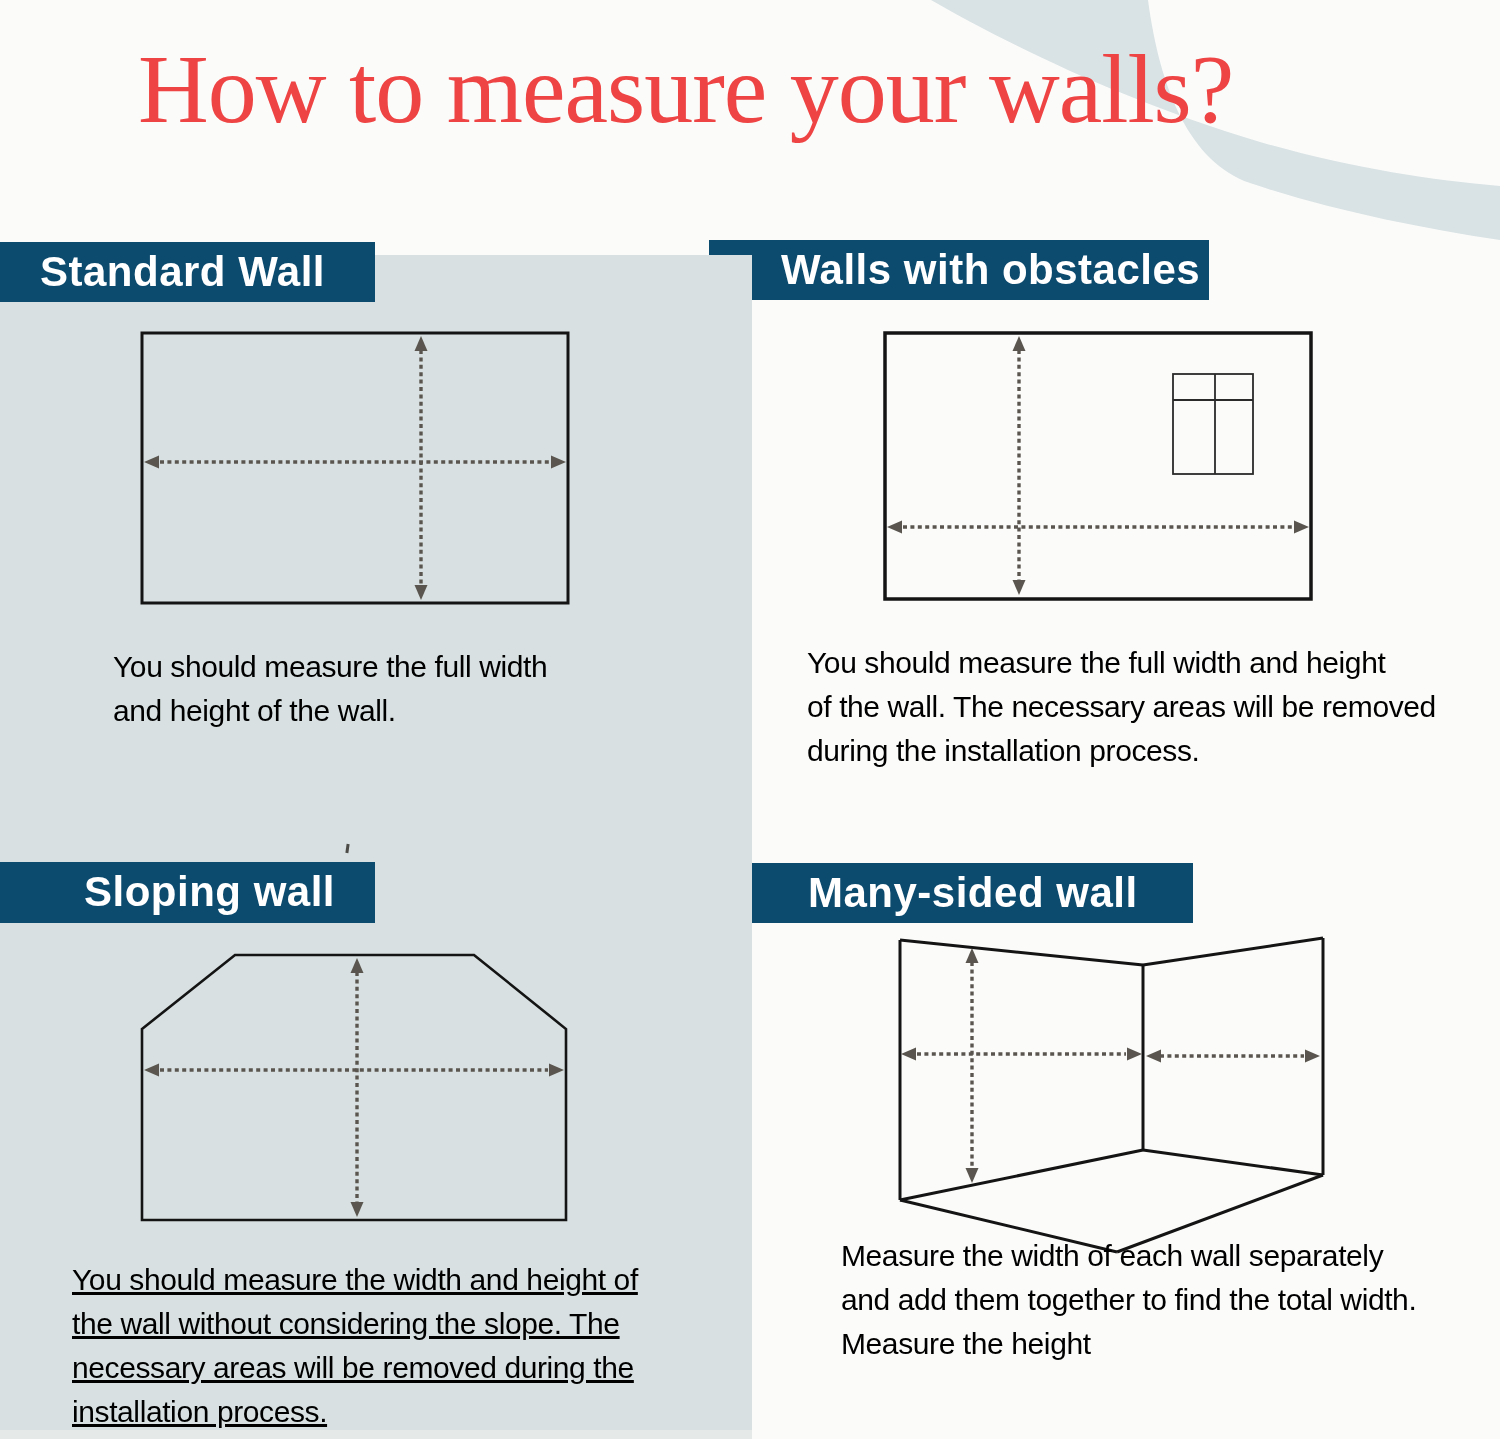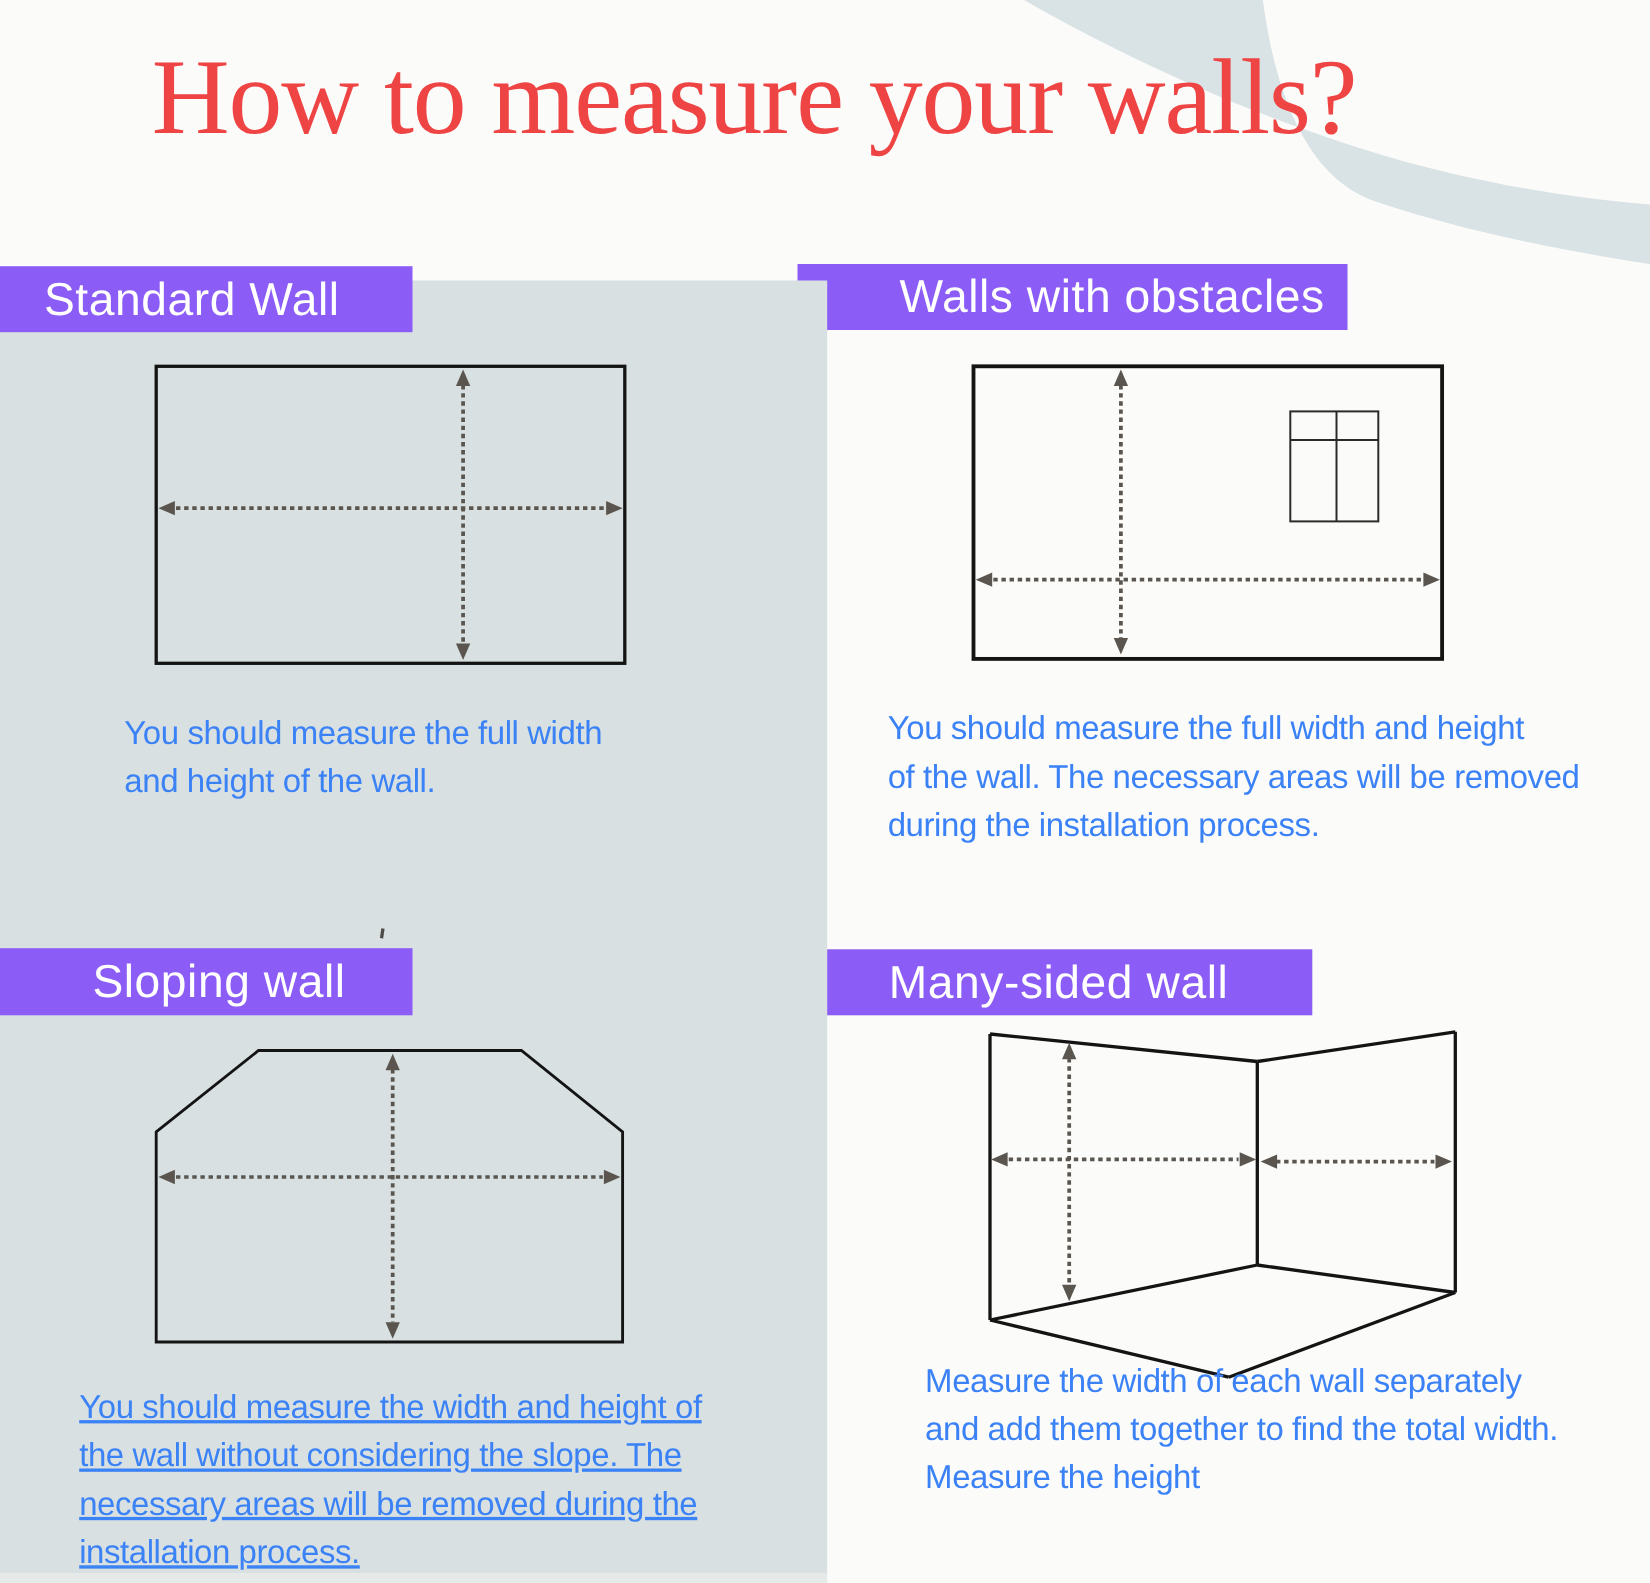--- a/index.html
+++ b/index.html
@@ -13,41 +13,41 @@
   #bar-obstacles{z-index:1;}
   #left-panel{
     left:0;top:255px;width:752px;height:1175px;
     background:#d8e0e1;z-index:2;
   }
   #bottom-strip{
     left:0;top:1430px;width:752px;height:9px;
     background:#e5eae9;z-index:2;
   }
   .bar{
-    height:60px;background:#8b5cf6;z-index:3;
+    height:60px;background:#0c4a6e;z-index:3;
     color:#ffffff;font-size:42px;line-height:60px;
-    letter-spacing:0.5px;white-space:nowrap;
+    letter-spacing:0.5px;white-space:nowrap;font-weight:bold;
   }
   #bar-standard{left:0;top:242px;width:375px;padding-left:0;}
   #bar-standard .bar-label{padding-left:40px;}
-  #bar-obstacles{left:725px;top:240px;width:500px;text-align:center;}
+  #bar-obstacles{left:709px;top:240px;width:500px;}
   #bar-obstacles .bar-label{padding-left:72px;}
   #bar-sloping{left:0;top:862px;width:375px;height:61px;}
   #bar-sloping .bar-label{padding-left:84px;}
   #bar-many{left:752px;top:863px;width:441px;}
   #bar-many .bar-label{padding-left:56px;}
   .bar-label{display:block;}
   #page-title{
     left:138px;top:36px;z-index:3;
     font-family:"Liberation Serif","DejaVu Serif",serif;
     font-size:98px;line-height:1.1;color:#ef4444;
     letter-spacing:-1px;white-space:nowrap;
   }
   .desc{
-    z-index:4;color:#3b82f6;font-size:30px;line-height:44px;
+    z-index:4;color:#000000;font-size:30px;line-height:44px;
     letter-spacing:-0.4px;white-space:pre-line;
   }
   #desc-standard{left:113px;top:645px;width:560px;}
   #desc-obstacles{left:807px;top:641px;width:680px;}
   #desc-sloping{left:72px;top:1258px;width:650px;text-decoration:underline;}
   #desc-many{left:841px;top:1234px;width:650px;}
   #diagram-svg{left:0;top:0;z-index:4;}
   #stray-mark{
     left:346px;top:844px;width:3px;height:9px;background:#4c4b47;
     transform:rotate(8deg);z-index:4;

